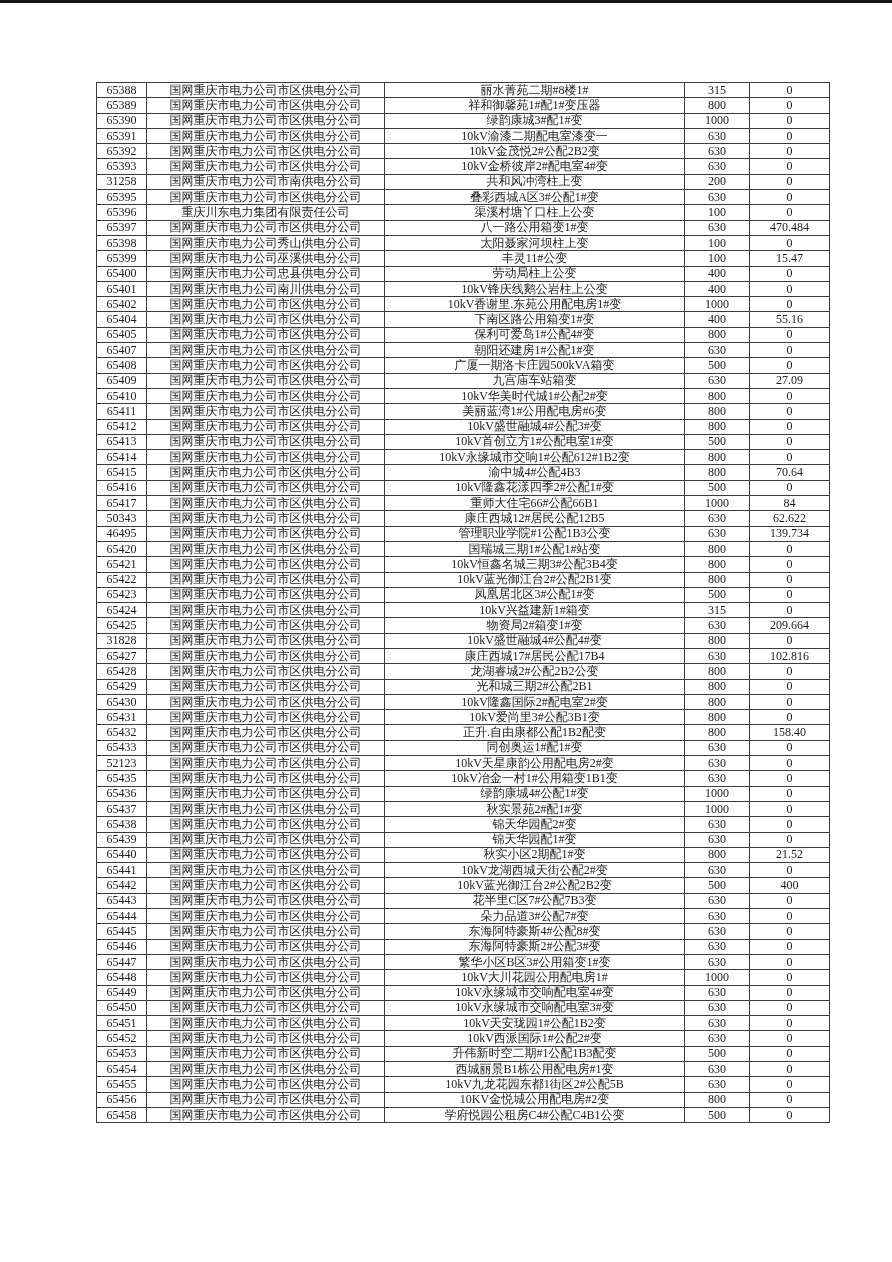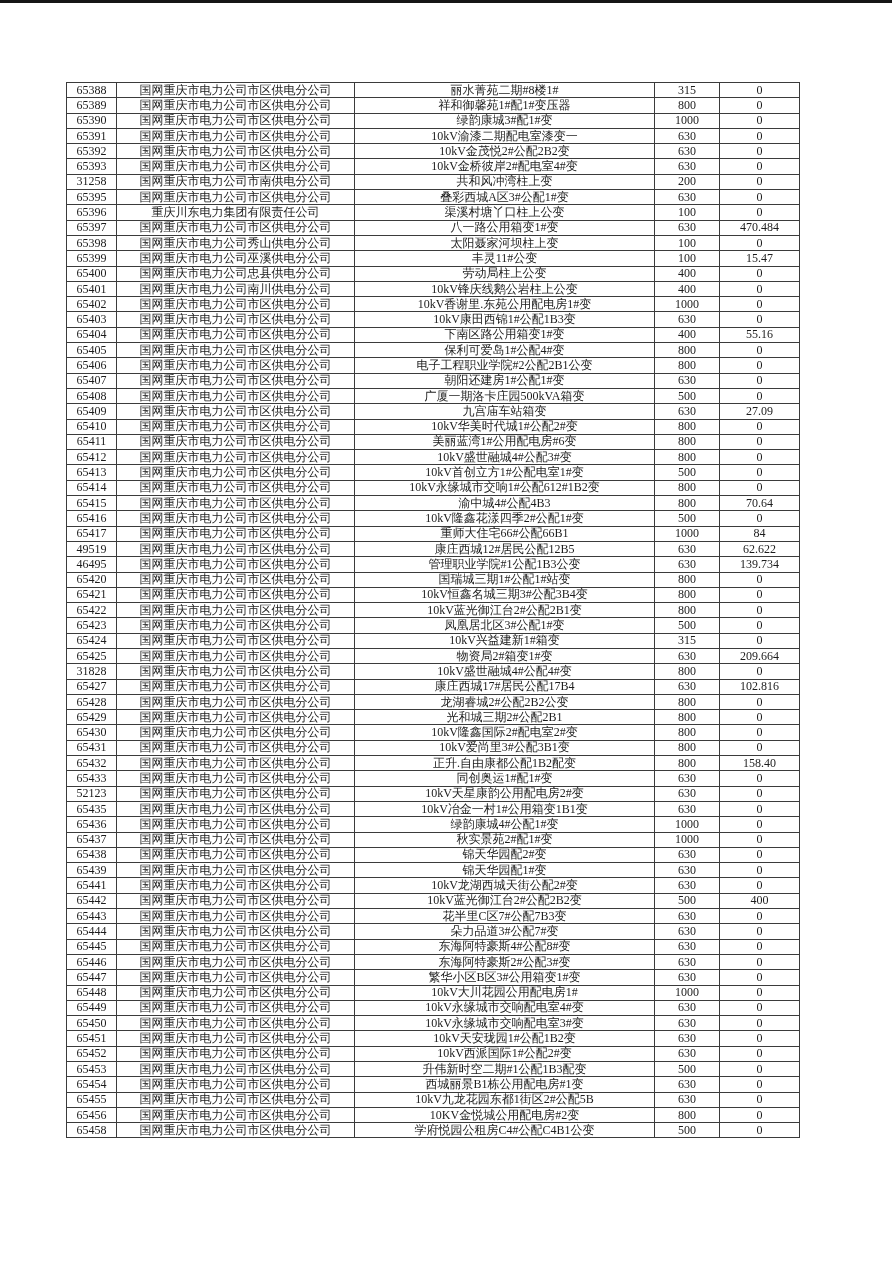--- a/index.html
+++ b/index.html
@@ -19,21 +19,21 @@
     position: absolute;
     top: 0;
     left: 0;
     width: 892px;
     height: 3px;
     background: #161616;
   }
   .data-table-wrap {
     position: absolute;
     top: 82px;
-    left: 66px;
+    left: 96px;
   }
   table.data-table {
     border-collapse: collapse;
     table-layout: fixed;
     width: 733px;
   }
   table.data-table td {
     border: 1px solid #3b3b3b;
     height: 14.3px;
     padding: 0 1px;
@@ -165,48 +165,34 @@
             <td>0</td>
           </tr>
           <tr>
             <td>65402</td>
             <td>国网重庆市电力公司市区供电分公司</td>
             <td>10kV香谢里.东苑公用配电房1#变</td>
             <td>1000</td>
             <td>0</td>
           </tr>
           <tr>
-            <td>65403</td>
-            <td>国网重庆市电力公司市区供电分公司</td>
-            <td>10kV康田西锦1#公配1B3变</td>
-            <td>630</td>
-            <td>0</td>
-          </tr>
-          <tr>
             <td>65404</td>
             <td>国网重庆市电力公司市区供电分公司</td>
             <td>下南区路公用箱变1#变</td>
             <td>400</td>
             <td>55.16</td>
           </tr>
           <tr>
             <td>65405</td>
             <td>国网重庆市电力公司市区供电分公司</td>
             <td>保利可爱岛1#公配4#变</td>
             <td>800</td>
             <td>0</td>
           </tr>
           <tr>
-            <td>65406</td>
-            <td>国网重庆市电力公司市区供电分公司</td>
-            <td>电子工程职业学院#2公配2B1公变</td>
-            <td>800</td>
-            <td>0</td>
-          </tr>
-          <tr>
             <td>65407</td>
             <td>国网重庆市电力公司市区供电分公司</td>
             <td>朝阳还建房1#公配1#变</td>
             <td>630</td>
             <td>0</td>
           </tr>
           <tr>
             <td>65408</td>
             <td>国网重庆市电力公司市区供电分公司</td>
             <td>广厦一期洛卡庄园500kVA箱变</td>
@@ -270,21 +256,21 @@
             <td>0</td>
           </tr>
           <tr>
             <td>65417</td>
             <td>国网重庆市电力公司市区供电分公司</td>
             <td>重师大住宅66#公配66B1</td>
             <td>1000</td>
             <td>84</td>
           </tr>
           <tr>
-            <td>49519</td>
+            <td>50343</td>
             <td>国网重庆市电力公司市区供电分公司</td>
             <td>康庄西城12#居民公配12B5</td>
             <td>630</td>
             <td>62.622</td>
           </tr>
           <tr>
             <td>46495</td>
             <td>国网重庆市电力公司市区供电分公司</td>
             <td>管理职业学院#1公配1B3公变</td>
             <td>630</td>
@@ -422,20 +408,27 @@
             <td>锦天华园配2#变</td>
             <td>630</td>
             <td>0</td>
           </tr>
           <tr>
             <td>65439</td>
             <td>国网重庆市电力公司市区供电分公司</td>
             <td>锦天华园配1#变</td>
             <td>630</td>
             <td>0</td>
+          </tr>
+          <tr>
+            <td>65440</td>
+            <td>国网重庆市电力公司市区供电分公司</td>
+            <td>秋实小区2期配1#变</td>
+            <td>800</td>
+            <td>21.52</td>
           </tr>
           <tr>
             <td>65441</td>
             <td>国网重庆市电力公司市区供电分公司</td>
             <td>10kV龙湖西城天街公配2#变</td>
             <td>630</td>
             <td>0</td>
           </tr>
           <tr>
             <td>65442</td>

